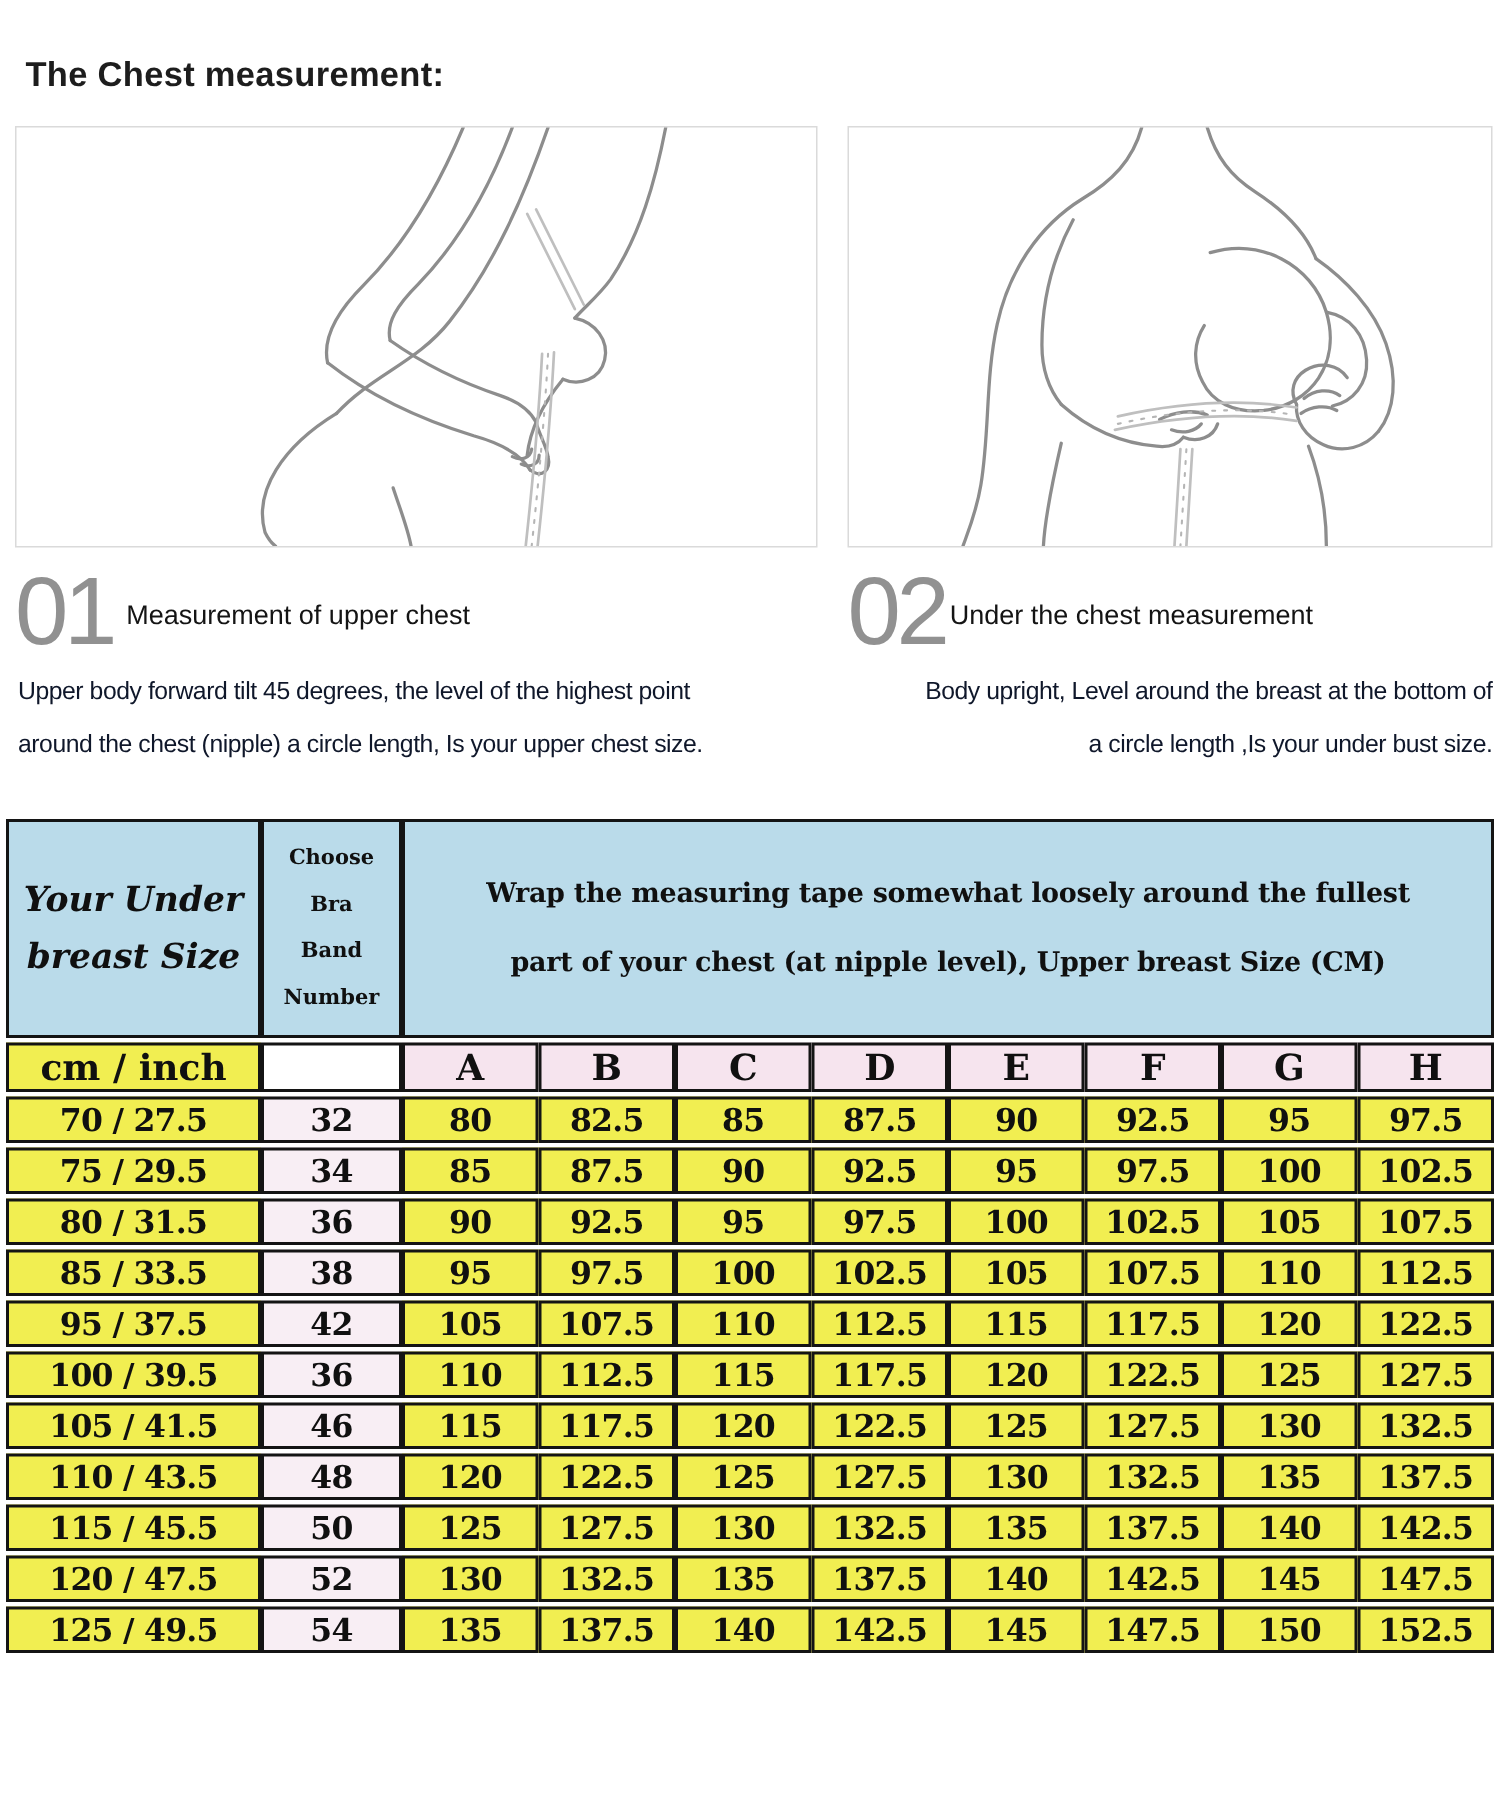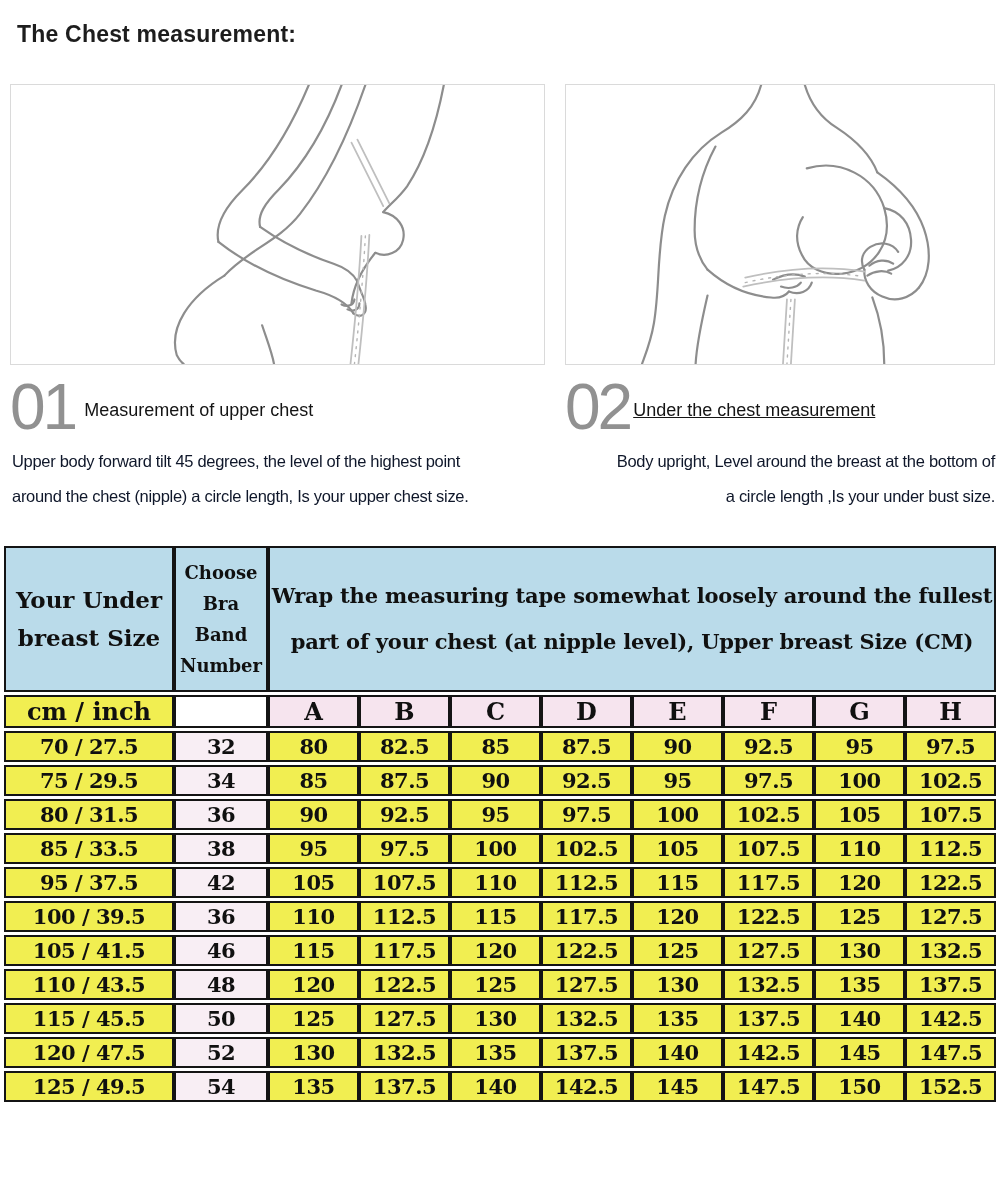--- a/index.html
+++ b/index.html
@@ -5,21 +5,21 @@
   html,body { margin:0; padding:0; background:#ffffff; }
   body {
     width:1000px; height:1200px; overflow:hidden;
     font-family:"Liberation Sans", sans-serif;
     -webkit-font-smoothing:antialiased;
   }
   .page { position:relative; width:1000px; height:1200px; background:#fff; }
 
   
   .page-title {
-    position:absolute; top:21px; left:17px; margin:0;
+    position:absolute; top:36px; left:17px; margin:0;
     font-size:23px; font-weight:700; color:#1d1d1d; letter-spacing:.2px;
   }
 
   
   .figures { position:absolute; top:84px; left:10px; width:985px; height:281px; display:flex; gap:20px; }
   .figure-box { border:1px solid #dadada; background:#fff; box-sizing:border-box; }
   .figure-box.fb-left  { width:535px; height:281px; }
   .figure-box.fb-right { width:430px; height:281px; }
   .figure-box svg { display:block; width:100%; height:100%; }
 
@@ -27,21 +27,21 @@
   .captions { position:absolute; top:378px; left:10px; width:985px; display:flex; gap:20px; }
   .caption { box-sizing:border-box; }
   .caption.c-left  { width:535px; }
   .caption.c-right { width:430px; }
   .cap-head { display:flex; align-items:flex-start; }
   .cap-num {
     font-size:64px; line-height:58px; font-weight:400;
     color:var(--numgray,#919191); letter-spacing:-3px;
   }
   .cap-title { font-size:18px; color:#141414; margin-top:22px; margin-left:9px; white-space:nowrap; }
-  .caption.c-right .cap-title { margin-left:3px;text-decoration:underline; }
+  .caption.c-right .cap-title { margin-left:3px; }
   .cap-body {
     margin:8px 0 0 2px; font-size:16.5px; letter-spacing:-.3px;
     color:#0f172a; line-height:35px; white-space:pre-line;
   }
   .caption.c-right .cap-body { margin-left:38px;text-align:right; }
 
   
   .size-table {
     position:absolute; top:543px; left:4px; width:992px;
     border-collapse:separate; border-spacing:0 3px; table-layout:fixed;
@@ -52,23 +52,23 @@
     padding:0; text-align:center; vertical-align:middle;
     overflow:hidden;
   }
   .bg-blue   { background:var(--blue,#badbea); }
   .bg-yellow { background:var(--yellow,#f1ee51); }
   .bg-pink   { background:var(--cuppink,#f6e4ee); }
   .bg-band   { background:var(--bandpink,#f8eef4); }
   .bg-white  { background:#ffffff; }
 
   tr.hdr td { height:146px; white-space:pre-line; }
-  td.h-under { font-size:23px; line-height:38px; }
-  td.h-band  { font-size:18px; line-height:31px;margin-left:45px; }
-  td.h-note  { font-size:21px; line-height:46px; letter-spacing:-.2px; }
+  td.h-under { font-size:23px; line-height:38px;font-style:italic; }
+  td.h-band  { font-size:14px; line-height:31px;margin-left:45px; }
+  td.h-note  { font-size:18px; line-height:46px; letter-spacing:-.2px; }
 
   tr.sub td  { height:33px; font-size:24px; }
   tr.data td { height:31px; font-size:21px; letter-spacing:-.5px; }
 </style>
 </head>
 <body>
 
 <div class="page">
 
   <h1 class="page-title">The Chest measurement:</h1>

